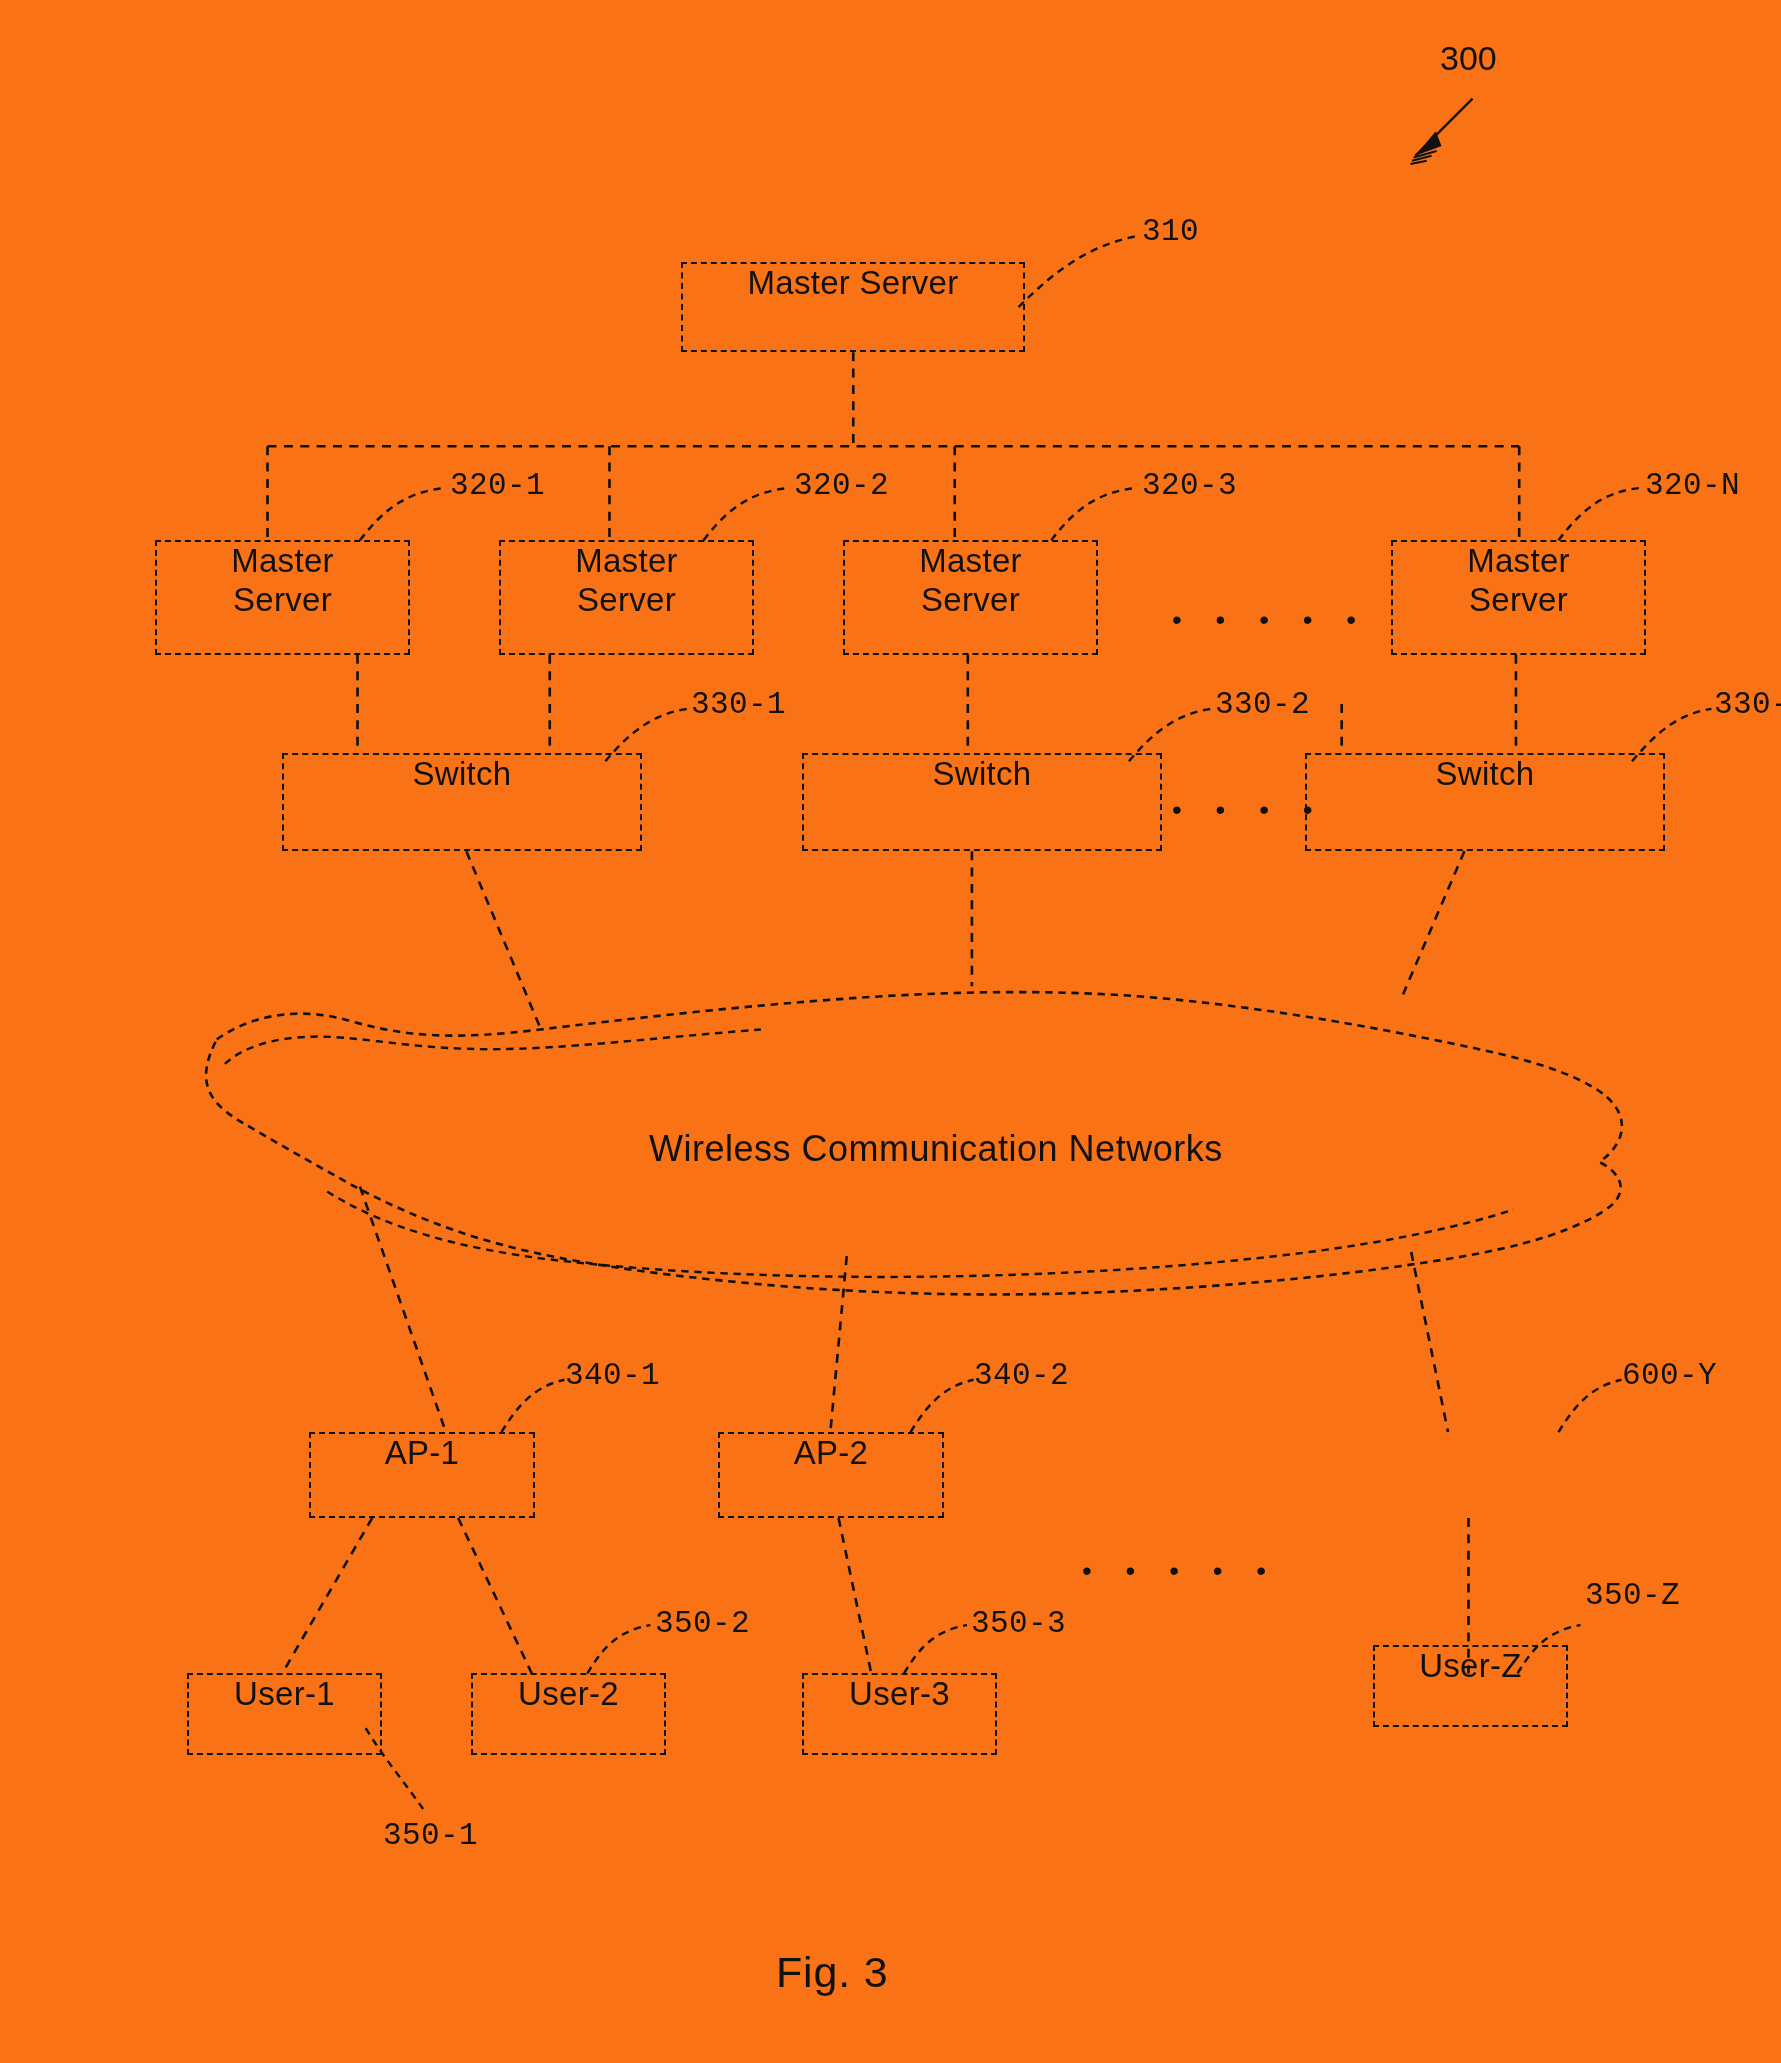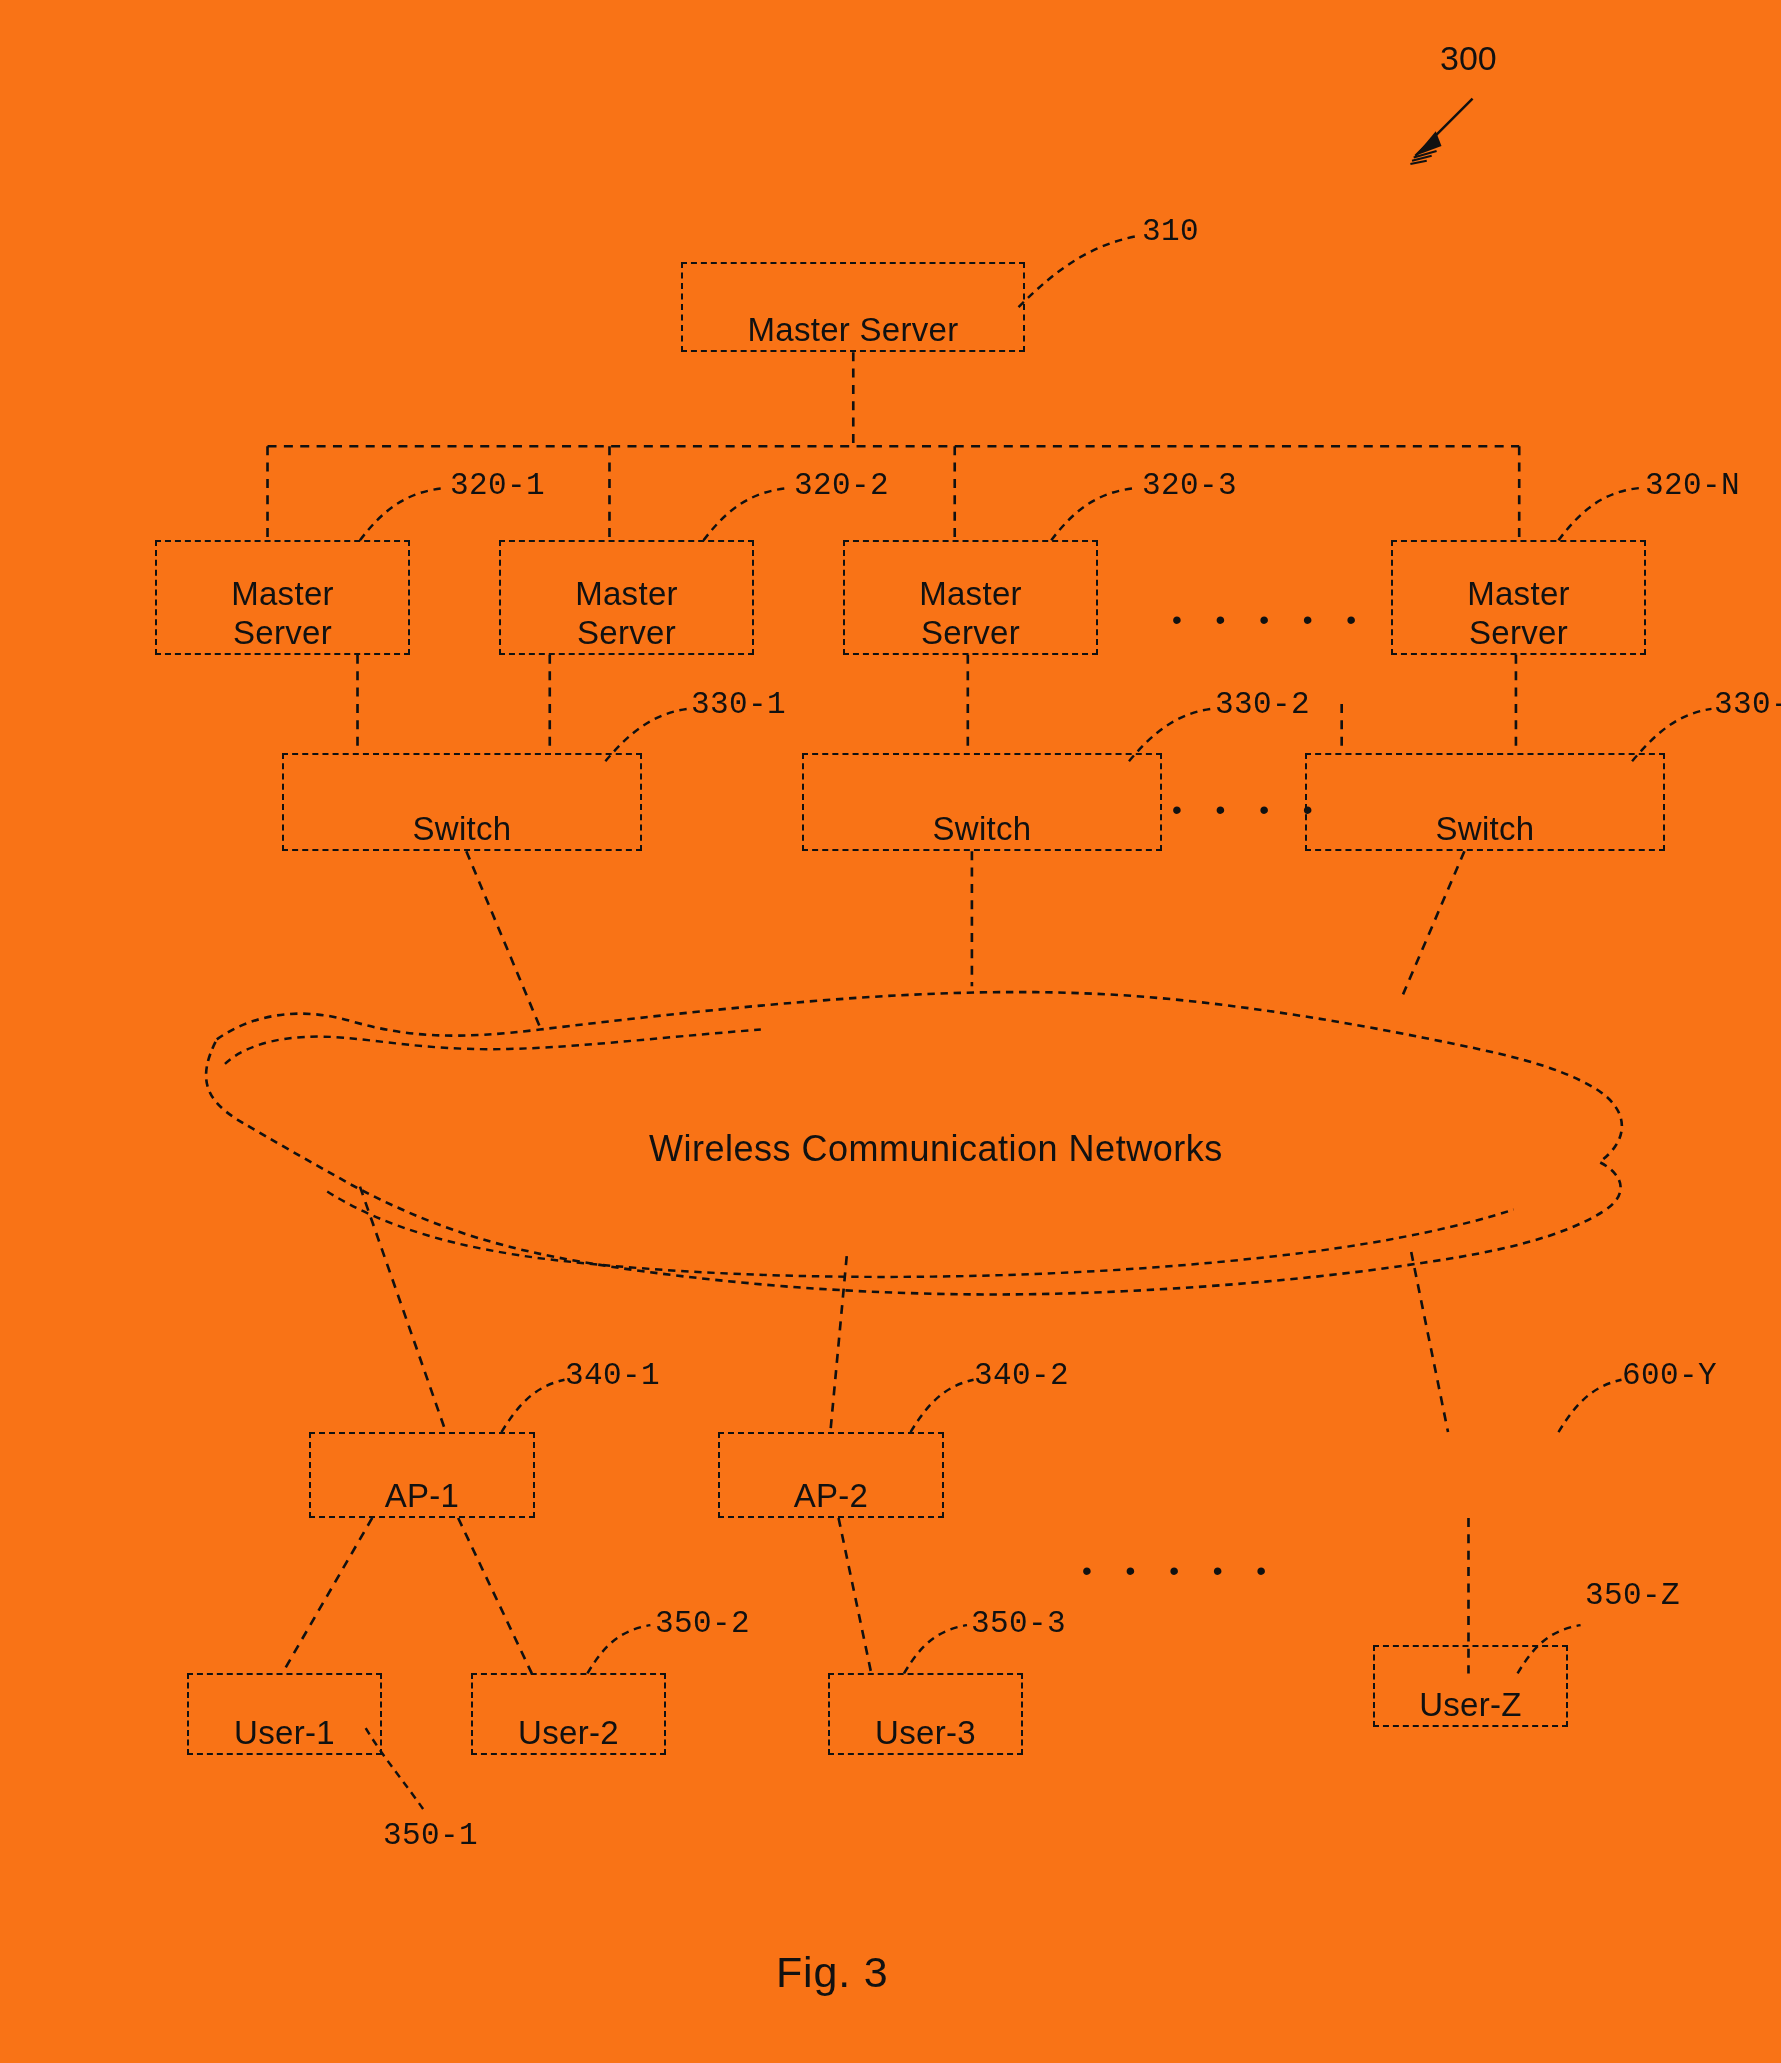--- a/index.html
+++ b/index.html
@@ -21,21 +21,21 @@
     left: 0;
     width: 1781px;
     height: 2064px;
   }
   .node {
     position: absolute;
     box-sizing: border-box;
     border: 2.5px dashed #111111;
     background: transparent;
     display: flex;
-    align-items: flex-end;
+    align-items: flex-start;
     justify-content: center;
     text-align: center;
     color: #111111;
     font-family: "Liberation Sans", sans-serif;
     line-height: 1.18;
   }
   .node-label {
     display: block;
     white-space: pre-line;
     font-size: 33px;
@@ -237,21 +237,21 @@
   <div class="node" style="left:187px; top:1673px; width:195px; height:82px;">
     <span class="node-label">User-1</span>
   </div>
   <div class="ref" style="left:383px; top:1818px;">350-1</div>
 
   <div class="node" style="left:471px; top:1673px; width:195px; height:82px;">
     <span class="node-label">User-2</span>
   </div>
   <div class="ref" style="left:655px; top:1606px;">350-2</div>
 
-  <div class="node" style="left:828px; top:1673px; width:195px; height:82px;">
+  <div class="node" style="left:802px; top:1673px; width:195px; height:82px;">
     <span class="node-label">User-3</span>
   </div>
   <div class="ref" style="left:971px; top:1606px;">350-3</div>
 
   <div class="node" style="left:1373px; top:1645px; width:195px; height:82px;">
     <span class="node-label">User-Z</span>
   </div>
   <div class="ref" style="left:1585px; top:1578px;">350-Z</div>
 
   <div class="ellipsis" style="left:1082px; top:1555px;">• • • • •</div>

